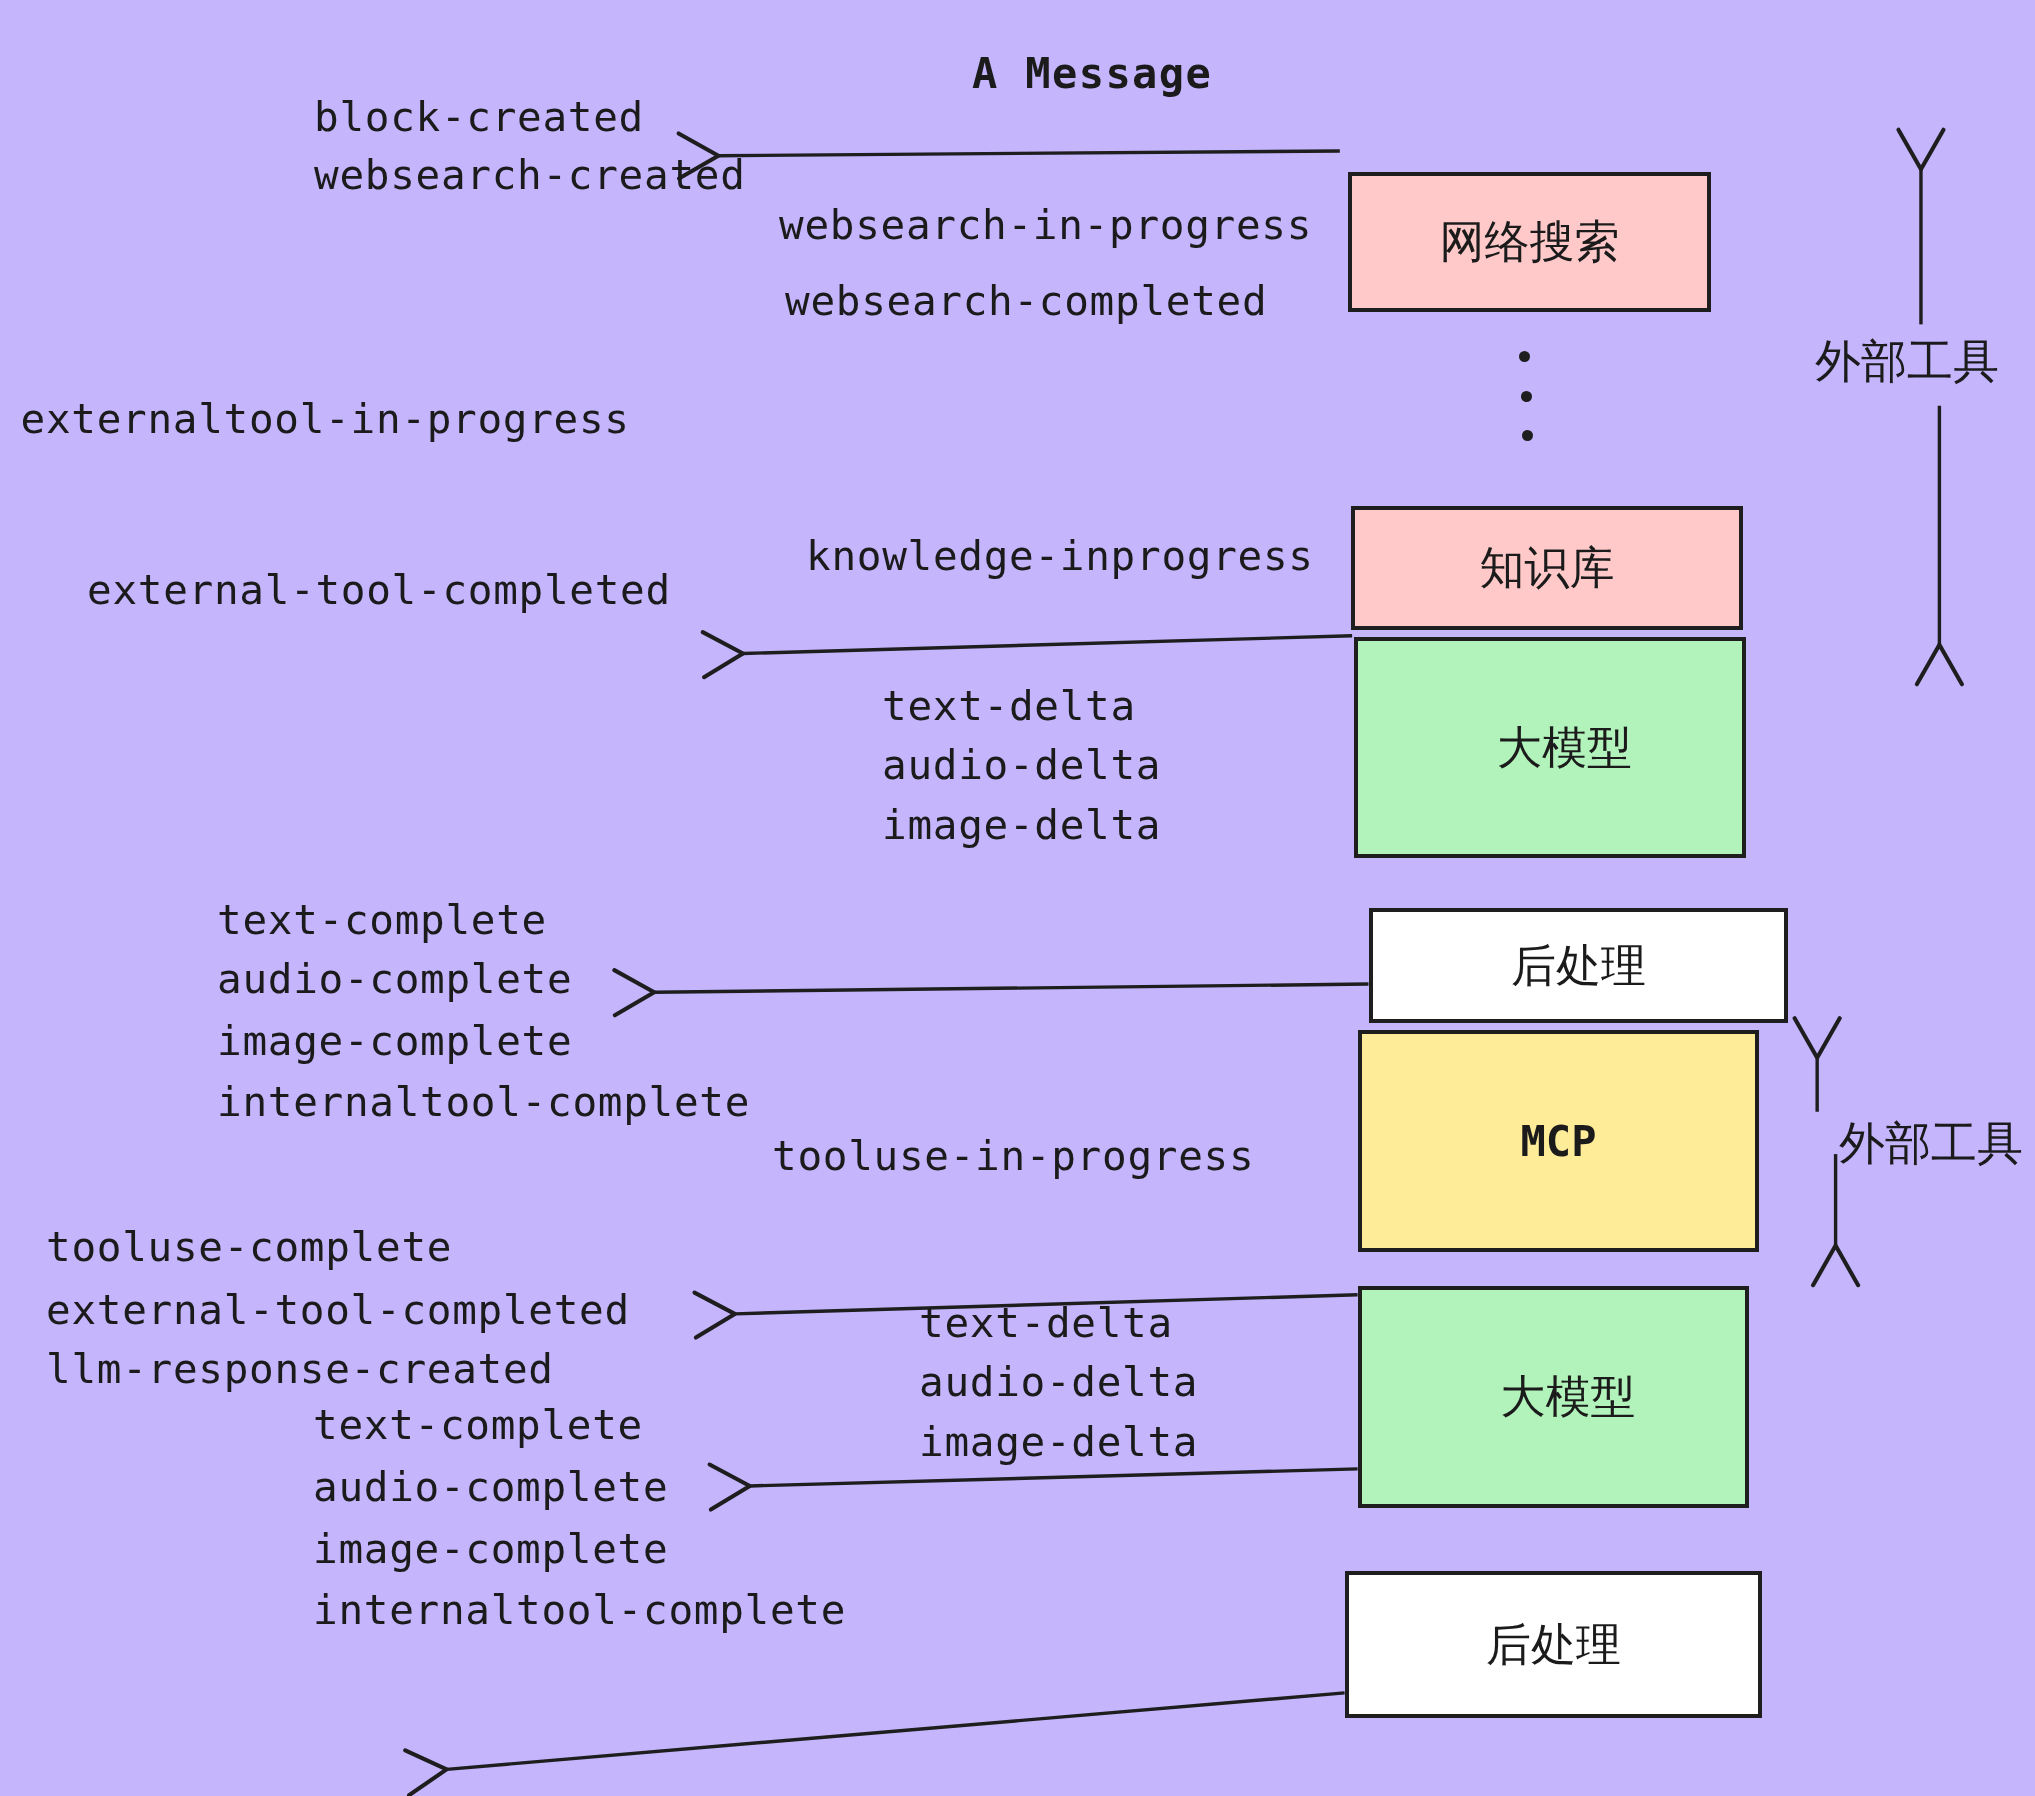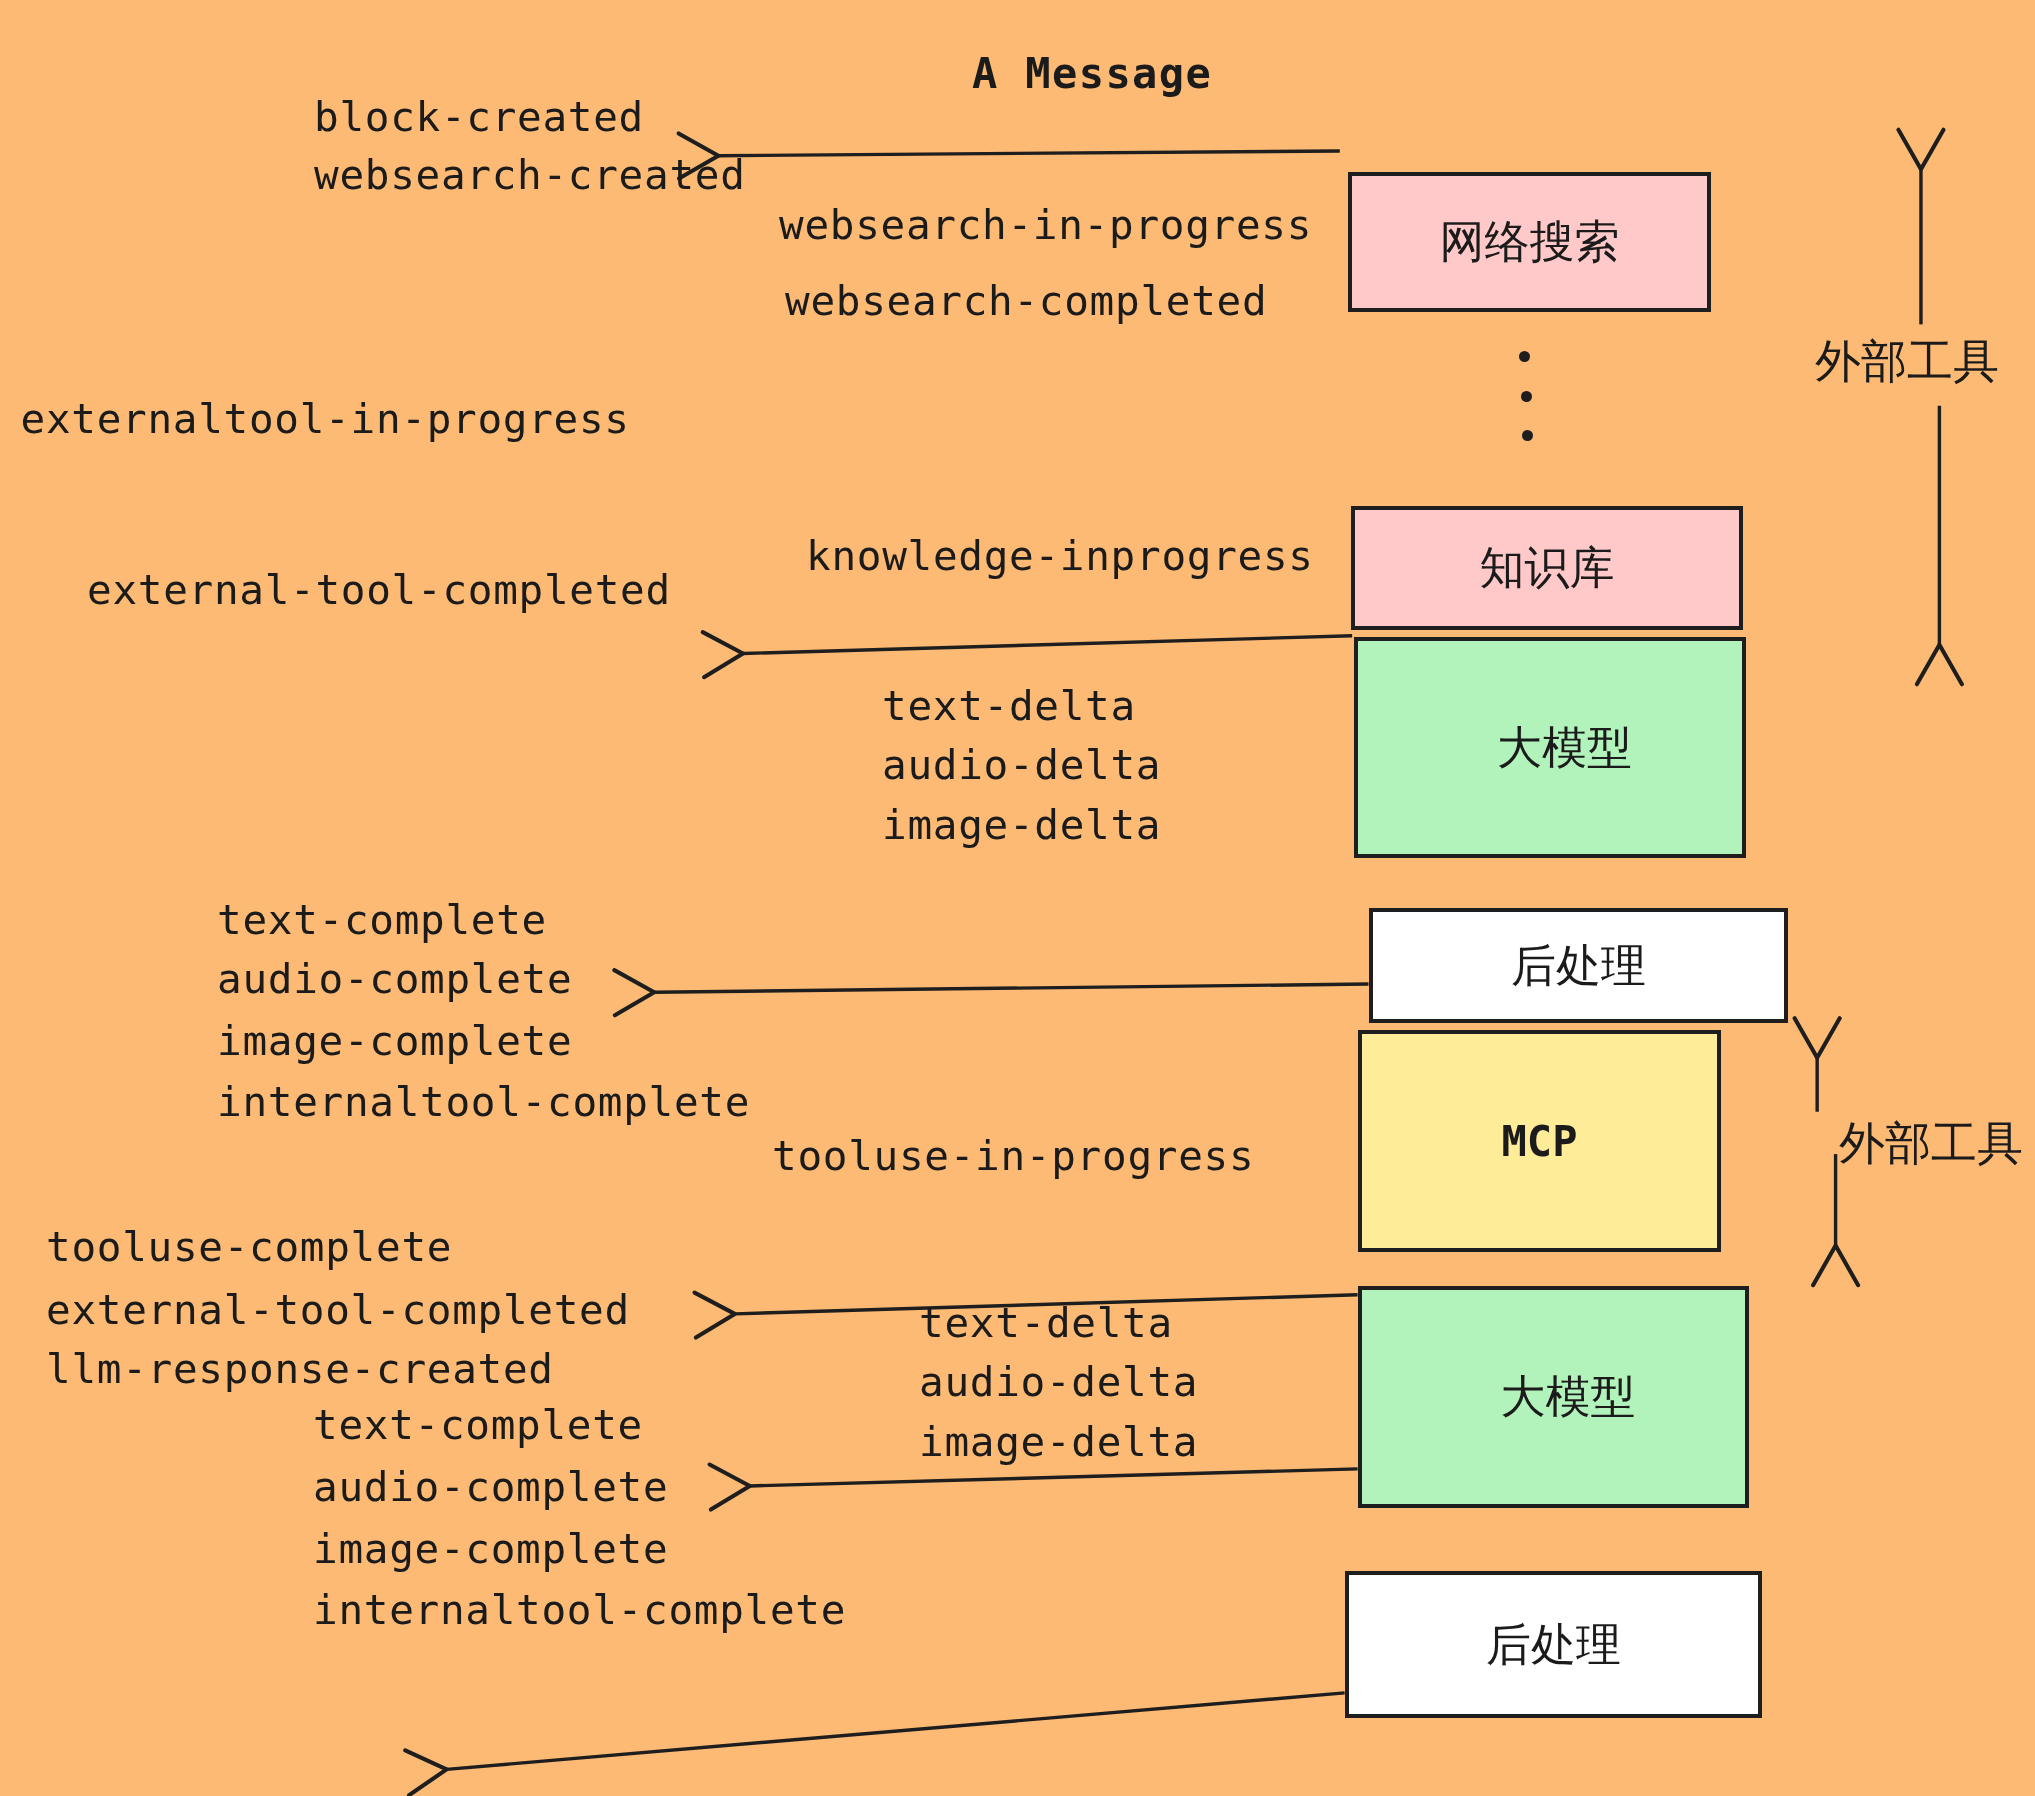--- a/index.html
+++ b/index.html
@@ -1,19 +1,19 @@
 <!DOCTYPE html>
 <html style="font-size:11px"><head>
 <meta charset="utf-8">
 <style>
   html,body{margin:0;padding:0;background:#ffffff;}
   #canvas{
     position:relative;
     width:2035px;height:1796px;
-    background:#fdba74;
+    background:#c4b5fd;
     overflow:hidden;
     font-family:"DejaVu Sans Mono", monospace;
     color:#1b1b1b;
   }
   #connectors{position:absolute;left:0;top:0;width:2035px;height:1796px;}
   .title{
     position:absolute;
     font-size:42px;font-weight:bold;letter-spacing:1.4px;
     white-space:pre;
   }
@@ -105,21 +105,21 @@
   </div>
   <div class="box pink" style="left:1351px;top:506px;width:392px;height:124px">
     <span>知识库</span>
   </div>
   <div class="box green" style="left:1354px;top:637px;width:392px;height:221px">
     <span>大模型</span>
   </div>
   <div class="box white" style="left:1369px;top:892px;width:419px;height:115px">
     <span>后处理</span>
   </div>
-  <div class="box yellow mono" style="left:1358px;top:1030px;width:363px;height:222px">
+  <div class="box yellow mono" style="left:1358px;top:1030px;width:401px;height:222px">
     <span>MCP</span>
   </div>
   <div class="box green" style="left:1358px;top:1286px;width:391px;height:222px">
     <span>大模型</span>
   </div>
   <div class="box white" style="left:1345px;top:1555px;width:417px;height:147px">
     <span>后处理</span>
   </div>
 
   <div class="dot" style="left:1519px;top:351px"></div>

